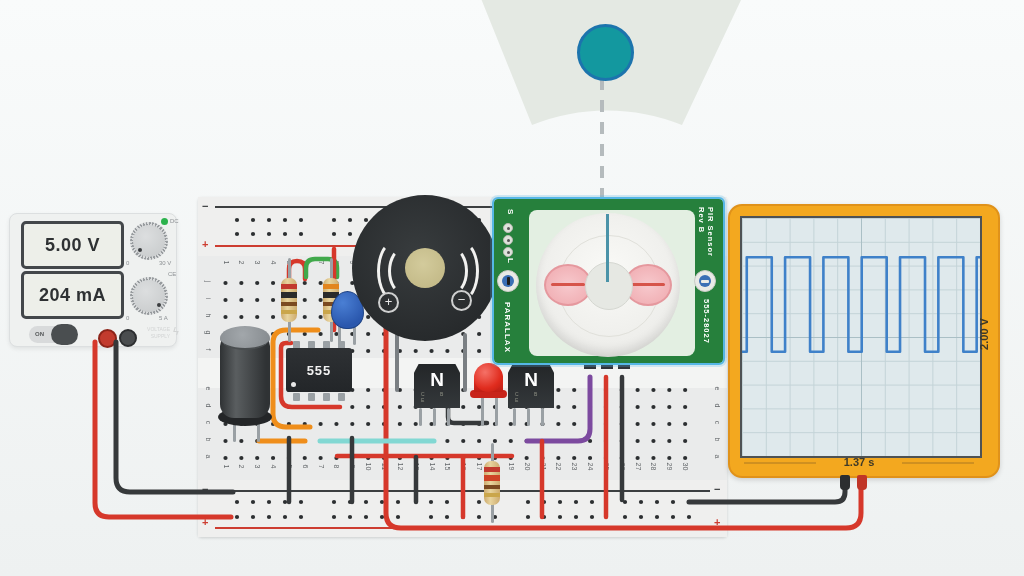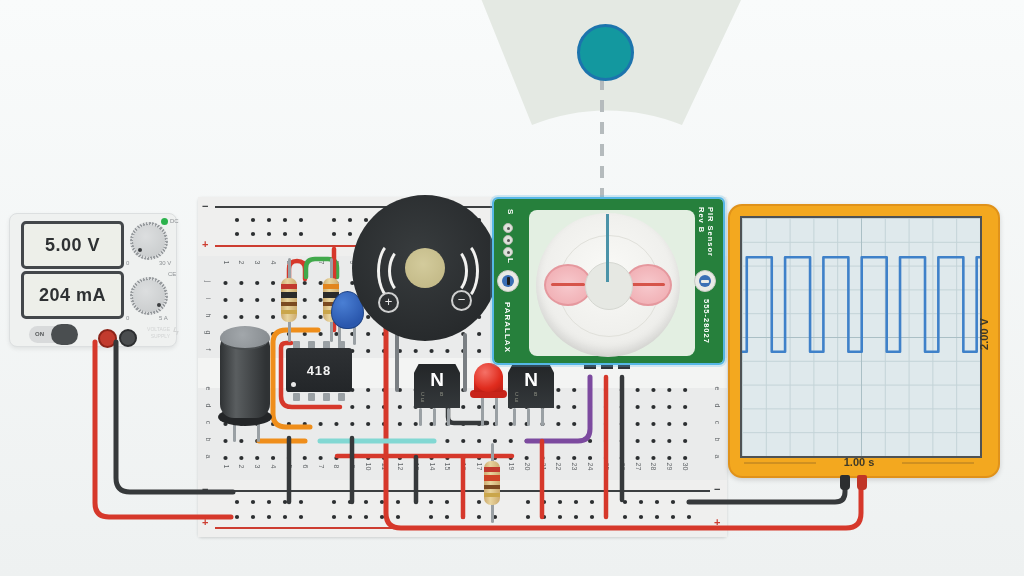--- a/index.html
+++ b/index.html
@@ -701,21 +701,21 @@
   <div class="abs" style="left:286px;top:341px;width:66px;height:60px;">
     <div class="ic-pin" style="left:7px;top:0;"></div>
       <div class="ic-pin" style="left:22px;top:0;"></div>
     <div class="ic-pin" style="left:37px;top:0;"></div>
       <div class="ic-pin" style="left:52px;top:0;"></div>
     <div class="ic-pin" style="left:7px;top:52px;"></div>
       <div class="ic-pin" style="left:22px;top:52px;"></div>
     <div class="ic-pin" style="left:37px;top:52px;"></div>
       <div class="ic-pin" style="left:52px;top:52px;"></div>
     <div class="ic" style="position:absolute;left:0;top:7px;width:66px;height:44px;">
-      <span>418</span>
+      <span>555</span>
       <div class="ic-dot" style="left:5px;bottom:5px;"></div>
     </div>
   </div>
 
   <div class="abs" style="left:352px;top:195px;width:146px;height:200px;">
     <div class="leg" style="left:43px;top:138px;width:4px;height:59px;background:#7a7f83;"></div>
     <div class="leg" style="left:111px;top:138px;width:4px;height:59px;background:#7a7f83;"></div>
     <div class="buzzer" style="position:absolute;left:0;top:0;width:146px;height:146px;">
       <div class="arcL" style="left:25px;top:45px;width:30px;height:56px;"></div>
       <div class="arcL" style="left:36px;top:52px;width:26px;height:42px;"></div>
@@ -805,20 +805,20 @@
   <div class="abs scope" style="left:728px;top:204px;width:268px;height:270px;">
     <div class="scope-screen" style="left:10px;top:10px;width:238px;height:238px;">
       <div class="cross" style="left:118.5px;top:0;width:1px;height:238px;"></div>
       <div class="cross" style="left:0;top:118.5px;width:238px;height:1px;"></div>
       <svg id="scope-svg" style="position:absolute;left:0;top:0;width:238px;height:238px;">
           <polyline points="0,133.756 4.760000000000001,133.756 4.760000000000001,39.269999999999996 29.750000000000004,39.269999999999996 29.750000000000004,133.756 43.078,133.756 43.078,39.269999999999996 68.06800000000001,39.269999999999996 68.06800000000001,133.756 81.39600000000002,133.756 81.39600000000002,39.269999999999996 106.38600000000002,39.269999999999996 106.38600000000002,133.756 119.71400000000001,133.756 119.71400000000001,39.269999999999996 144.704,39.269999999999996 144.704,133.756 158.032,133.756 158.032,39.269999999999996 183.02200000000002,39.269999999999996 183.02200000000002,133.756 196.35,133.756 196.35,39.269999999999996 221.34,39.269999999999996 221.34,133.756 234.668,133.756 234.668,39.269999999999996 238,39.269999999999996" fill="none" stroke="#3f81c9" stroke-width="2.6" stroke-linejoin="round"></polyline>
         </svg>
     </div>
     <div class="scope-line" style="left:14px;top:256px;width:72px;"></div>
     <div class="scope-line" style="left:172px;top:256px;width:72px;"></div>
-    <div class="scope-lbl" style="left:89px;top:250px;width:80px;">1.00 s</div>
+    <div class="scope-lbl" style="left:89px;top:250px;width:80px;">1.37 s</div>
     <div class="scope-lbl" style="left:209px;top:122px;width:90px;transform:rotate(-90deg);transform-origin:center;">2.00 V</div>
   </div>
 
   <div class="abs" style="left:840px;top:475px;width:10px;height:15px;border-radius:2px 2px 4px 4px;background:#2c2e30;"></div>
   <div class="abs" style="left:857px;top:475px;width:10px;height:15px;border-radius:2px 2px 4px 4px;background:#c03527;"></div>
 
 </div>
 
 </body></html>

